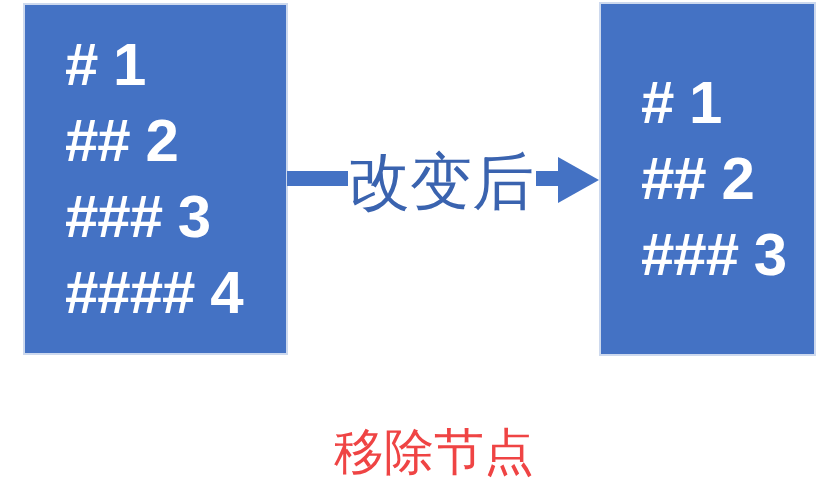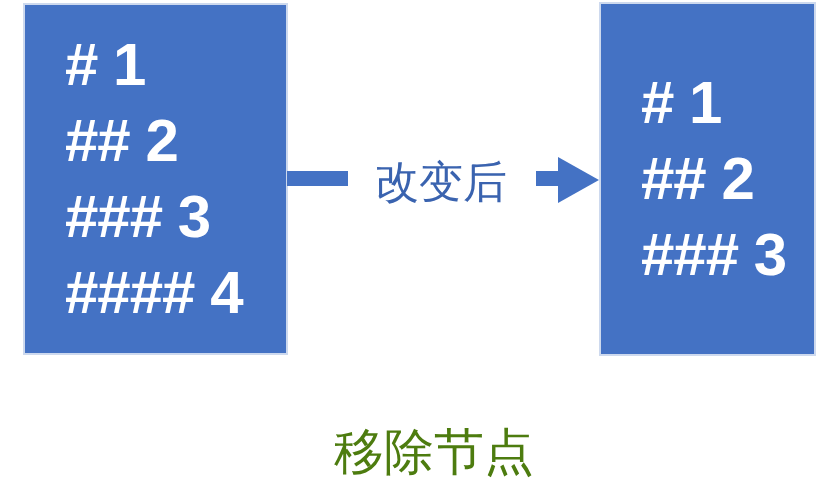--- a/index.html
+++ b/index.html
@@ -53,21 +53,21 @@
     width: 61px;
     height: 15px;
     background: #4472C4;
   }
   #arrow-label {
     position: absolute;
     left: 345px;
     top: 146px;
     width: 192px;
     height: 72px;
-    font-size: 44px;
+    font-size: 62px;
     line-height: 72px;
     text-align: center;
     color: #3A63AF;
     white-space: nowrap;
   }
   #arrow-shaft {
     position: absolute;
     left: 536px;
     top: 171px;
     width: 24px;
@@ -84,21 +84,21 @@
     border-bottom: 23px solid transparent;
     border-left: 41px solid #4472C4;
   }
   #caption {
     position: absolute;
     left: 434px;
     top: 423px;
     transform: translateX(-50%);
     font-size: 50px;
     line-height: 58px;
-    color: #4d7c0f;
+    color: #ef4444;
     white-space: nowrap;
   }
 </style>
 </head>
 <body>
 
 <div id="canvas">
 
   <div id="source-box" class="node-box">
     <div class="line"># 1</div>

